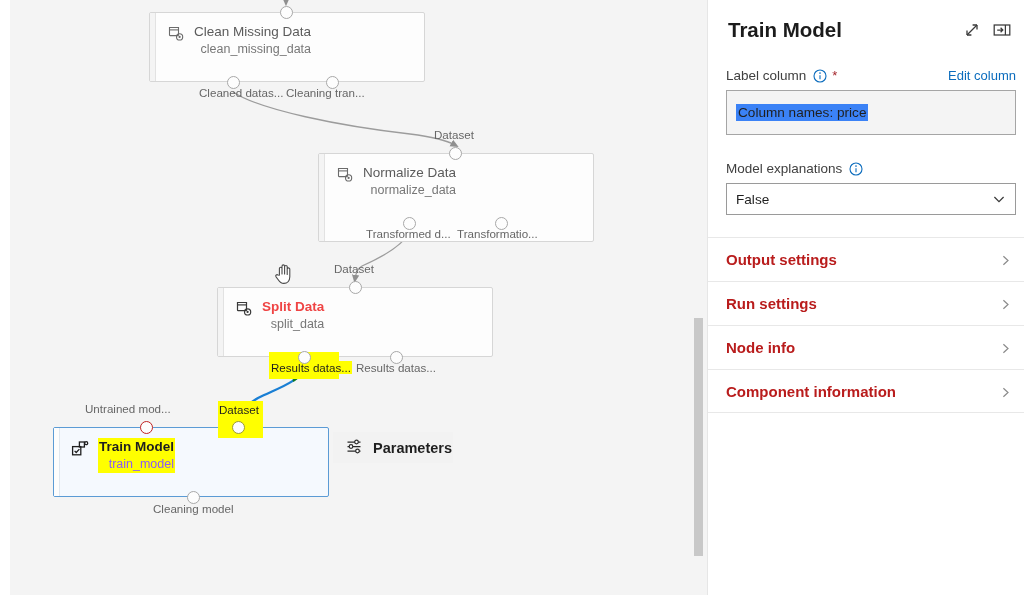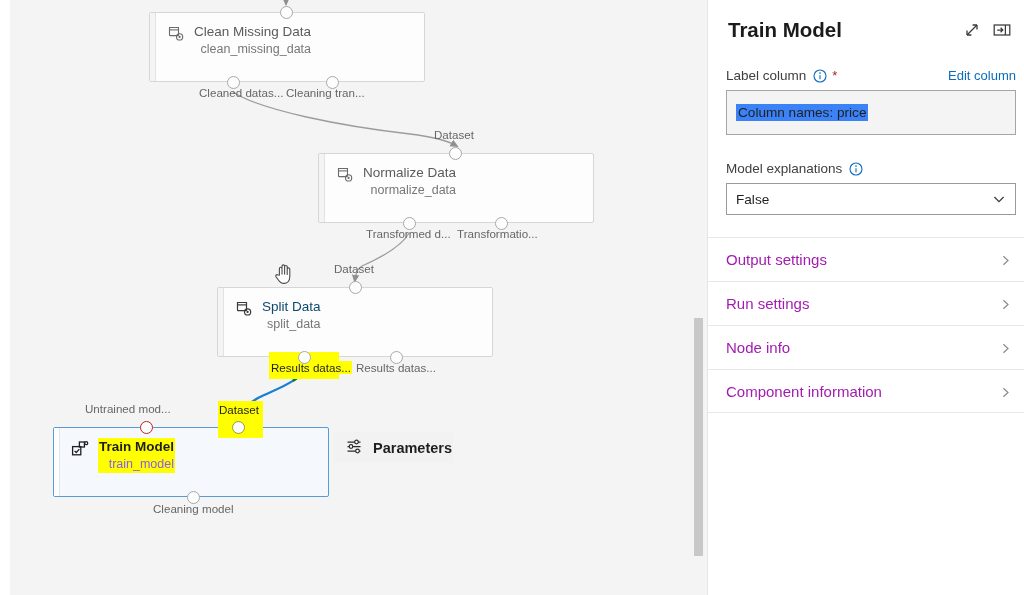--- a/index.html
+++ b/index.html
@@ -38,21 +38,21 @@
   .node .nicon { width: 18px; height: 18px; margin-top: 2px; flex: 0 0 18px; }
   .node .labels { line-height: 1.35; }
   .node .ntitle { font-size: 13.5px; color: #5b5b5b; white-space: nowrap; }
   .node .nsub   { font-size: 12.5px; color: #777777; white-space: nowrap; text-align: right; }
 
   .node.selected {
     background: #f5f9fe;
     border: 1.6px solid #5b9bd5;
   }
   .node.selected .accent { background: #fdfdfd; border-right: 1px solid #dfe7ef; }
-  .node.focused .ntitle { color: #0c4a6e; font-weight: 400; }
+  .node.focused .ntitle { color: #ef4444; font-weight: 700; }
 
   .hl { background: #ffff00; color: #1f1f1f; padding: 0 1px; }
   .node.selected .ntitle.hl { color: #1f1f1f; font-weight: 600; }
   .node.selected .nsub.hl  { color: #8b5cf6; }
 
   .port {
     position: absolute;
     width: 13px; height: 13px;
     border-radius: 50%;
     background: #fdfdfd;
@@ -166,21 +166,21 @@
 
   #accordion { margin-top: 22px; }
   .acc-row {
     height: 44px;
     border-top: 1px solid #e8e8e8;
     display: flex; align-items: center;
     padding: 0 22px 0 18px;
     cursor: pointer;
   }
   .acc-row:last-child { border-bottom: 1px solid #e8e8e8; }
-  .acc-label { flex: 1; font-size: 15px; font-weight: 400; color: #a21caf; }
+  .acc-label { flex: 1; font-size: 15px; font-weight: 700; color: #b91c1c; }
   .chev-right { width: 13px; height: 13px; color: #8a8a8a; }
 </style>
 </head>
 <body>
 
 <div id="app">
 
   <div id="canvas">
 
     <svg id="edge-layer">
@@ -223,21 +223,21 @@
           <div class="nsub">clean_missing_data</div>
         </span>
       </div>
     </div>
     <div class="port" style="left:269.5px; top:5.5px;"></div>
     <div class="port" style="left:216.5px; top:75.5px;"></div>
     <div class="port" style="left:315.5px; top:75.5px;"></div>
     <div class="plabel" style="left:189px; top:86px;">Cleaned datas...</div>
     <div class="plabel" style="left:276px; top:86px;">Cleaning tran...</div>
 
-    <div class="node" style="left:308px; top:153px; width:276px; height:70px;">
+    <div class="node" style="left:308px; top:153px; width:276px; height:89px;">
       <div class="accent"></div>
       <div class="body">
         <span class="nicon">
           <svg viewBox="0 0 18 18" width="18" height="18">
             <path d="M2.5,2.5 h9 v7.5 a0.6,0.6 0 0 1 -0.6,0.6 h-7.8 a0.6,0.6 0 0 1 -0.6,-0.6 z" fill="none" stroke="#6b6b6b" stroke-width="1.1"></path>
             <path d="M2.5,4.9 h9" stroke="#6b6b6b" stroke-width="1.1"></path>
             <circle cx="12.6" cy="11.9" r="3.1" fill="none" stroke="#6b6b6b" stroke-width="1.1"></circle>
             <circle cx="12.6" cy="11.9" r="1.1" fill="#6b6b6b"></circle>
           </svg>
         </span>

